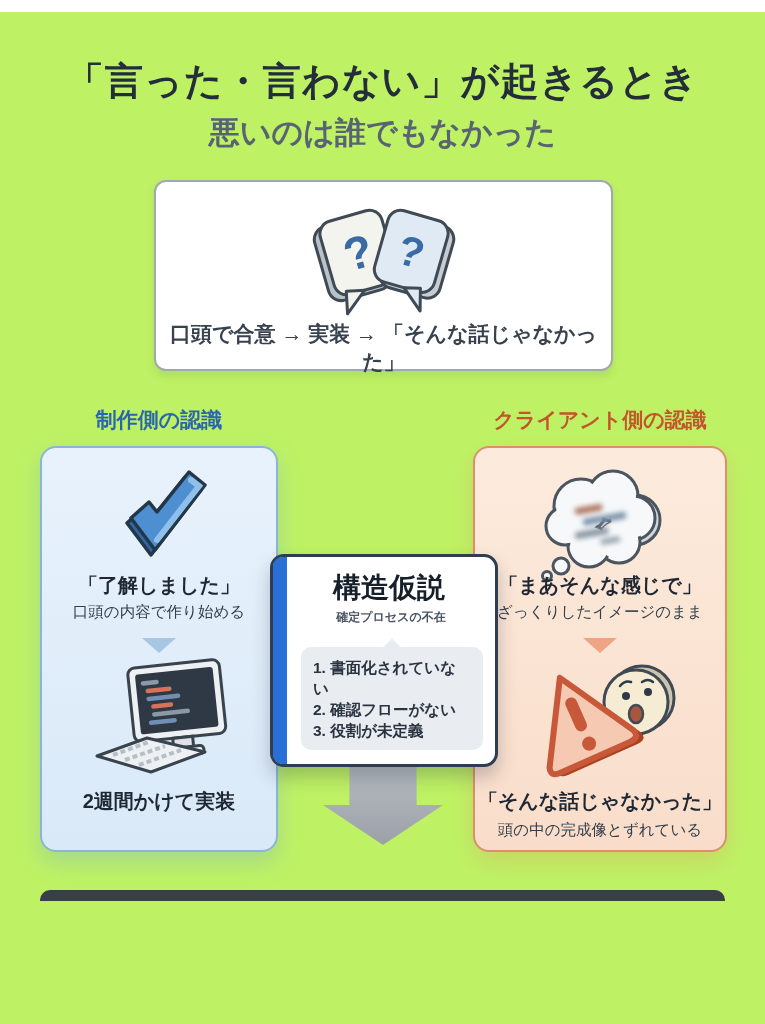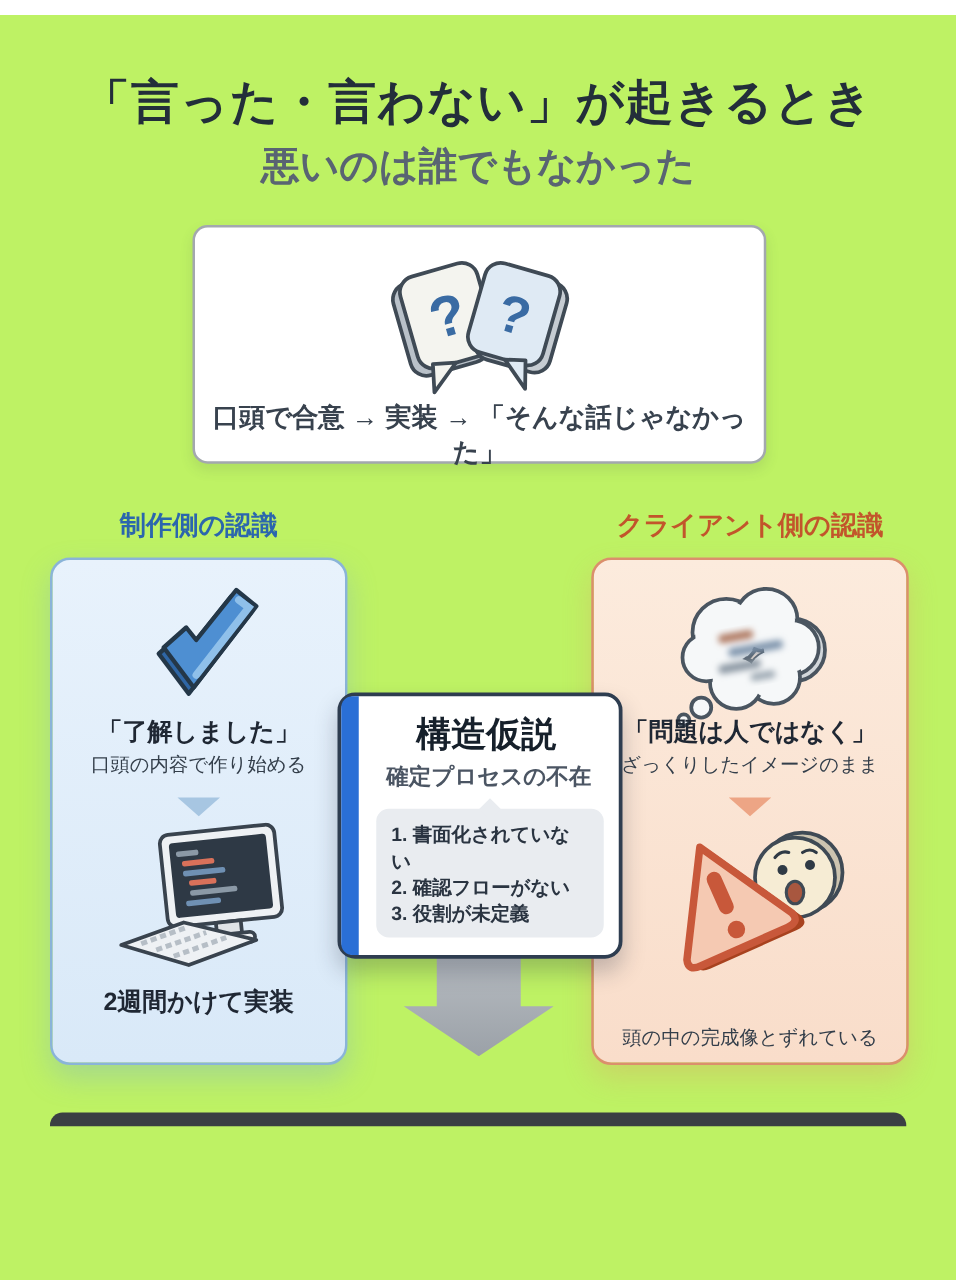--- a/index.html
+++ b/index.html
@@ -72,21 +72,21 @@
   .card-stripe {
     position:absolute; left:0; top:0; bottom:0; width:14px;
     background:#2a6fd6; border-radius:9px 0 0 9px;
   }
   .card-title {
     position:absolute; top:12px; left:14px; right:4px;
     text-align:center; font-size:28px; font-weight:800; color:#16202b;
   }
   .card-subtitle {
     position:absolute; top:52px; left:14px; right:0;
-    text-align:center; font-size:18px; font-weight:700; color:#4b5563;
+    text-align:center; font-size:12px; font-weight:700; color:#4b5563;
   }
   .card-list {
     position:absolute; top:90px; left:28px; right:12px; bottom:14px;
     background:#e9ecf0; border-radius:10px; padding:11px 12px;
     display:flex; flex-direction:column; justify-content:space-between;
   }
   .card-list .notch {
     position:absolute; top:-6px; left:50%; transform:translateX(-50%) rotate(45deg);
     width:12px; height:12px; background:#e9ecf0;
   }
@@ -209,21 +209,21 @@
         <g filter="url(#blur1)" transform="rotate(-10 75 60)">
           <rect x="52" y="42" width="28" height="7" rx="3" fill="#b07a63"></rect>
           <rect x="58" y="54" width="44" height="7" rx="3" fill="#7d93ab"></rect>
           <rect x="48" y="66" width="34" height="7" rx="3" fill="#8a96a2"></rect>
           <rect x="72" y="77" width="20" height="6" rx="3" fill="#9aa6b0"></rect>
         </g>
         <circle cx="36" cy="104" r="8" fill="#f6f8f9" stroke="#4a5560" stroke-width="3"></circle>
         <circle cx="22" cy="114" r="4.5" fill="#f6f8f9" stroke="#4a5560" stroke-width="3"></circle>
       </svg>
     </div>
-    <div class="step-title t1">「問題は人ではなく」</div>
+    <div class="step-title t1">「まあそんな感じで」</div>
     <div class="step-desc d1">ざっくりしたイメージのまま</div>
     <div class="small-arrow orange"></div>
     <div class="icon2">
       <svg width="160" height="122" viewBox="0 0 160 122">
 
         <g>
           <circle cx="116" cy="44" r="32" fill="#cdc4b0" stroke="#3f4a55" stroke-width="3" transform="translate(6,-4)"></circle>
           <circle cx="116" cy="44" r="32" fill="#f6ecd4" stroke="#3f4a55" stroke-width="3"></circle>
           <circle cx="106" cy="38" r="4" fill="#2f3a45"></circle>
           <circle cx="128" cy="34" r="4" fill="#2f3a45"></circle>
@@ -233,20 +233,21 @@
         </g>
 
         <g transform="rotate(-24 60 70)">
           <path d="M62 16 L108 94 Q111 103 100 103 L24 103 Q13 103 16 94 Z" fill="#a8421f" transform="translate(6,5)"></path>
           <path d="M62 16 L108 94 Q111 103 100 103 L24 103 Q13 103 16 94 Z" fill="#f5c9b2" stroke="#c8583a" stroke-width="6" stroke-linejoin="round"></path>
           <rect x="56" y="38" width="12" height="36" rx="6" fill="#c8583a"></rect>
           <circle cx="62" cy="88" r="7" fill="#c8583a"></circle>
         </g>
       </svg>
     </div>
+    <div class="step-title t2">「そんな話じゃなかった」</div>
     <div class="step-desc d2">頭の中の完成像とずれている</div>
   </div>
 
   <div class="card">
     <div class="card-stripe"></div>
     <div class="card-title">構造仮説</div>
     <div class="card-subtitle">確定プロセスの不在</div>
     <div class="card-list">
       <div class="notch"></div>
       <div class="card-list-item">1. 書面化されていない</div>

